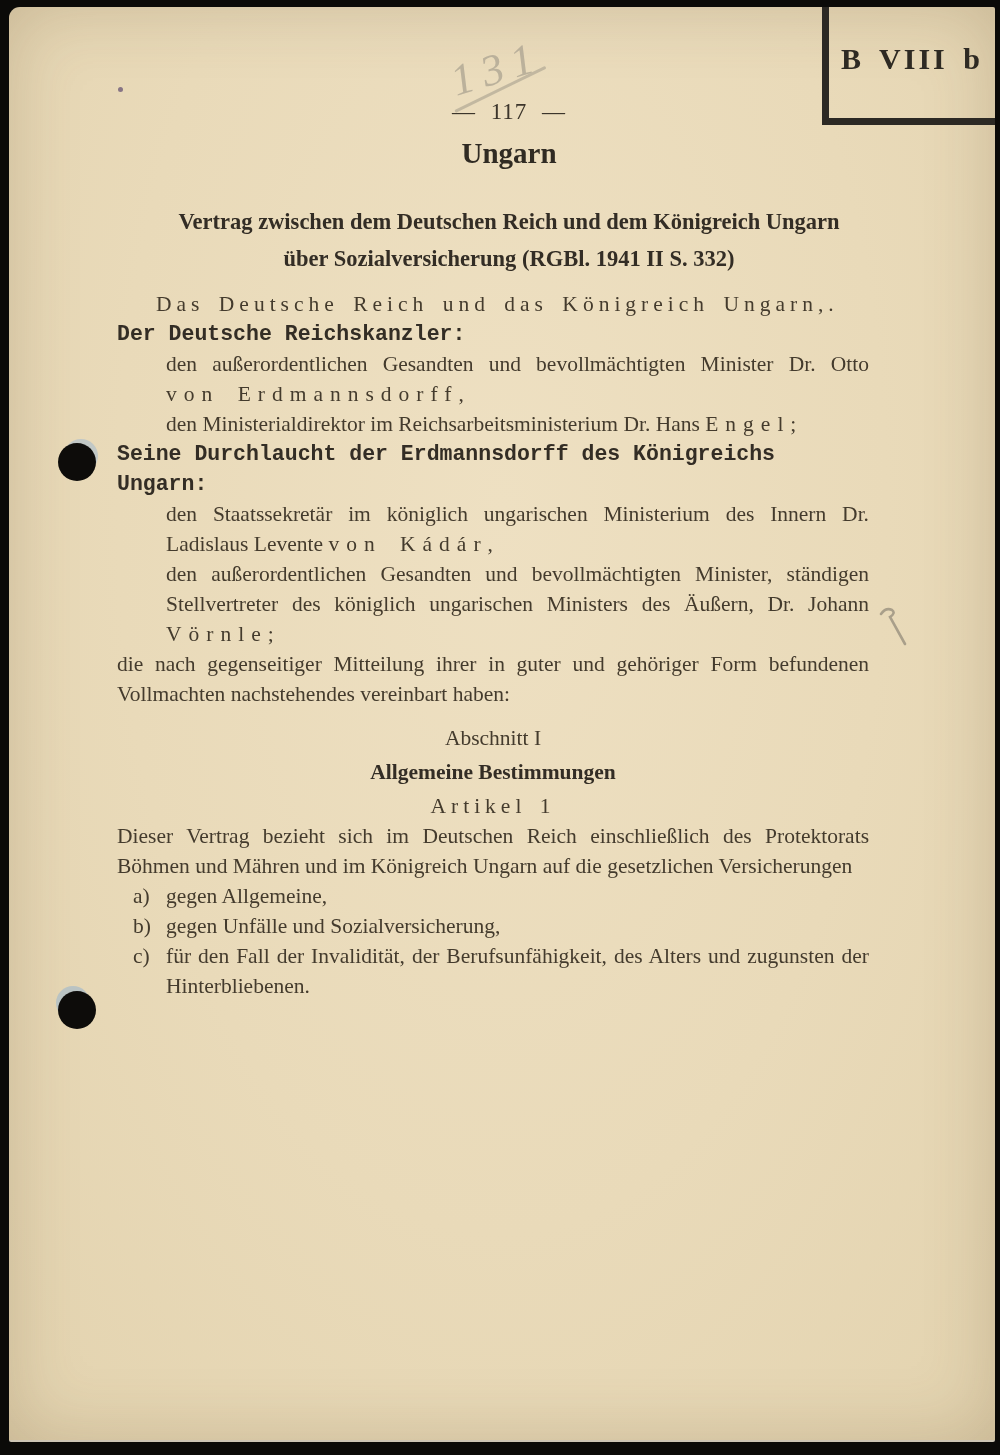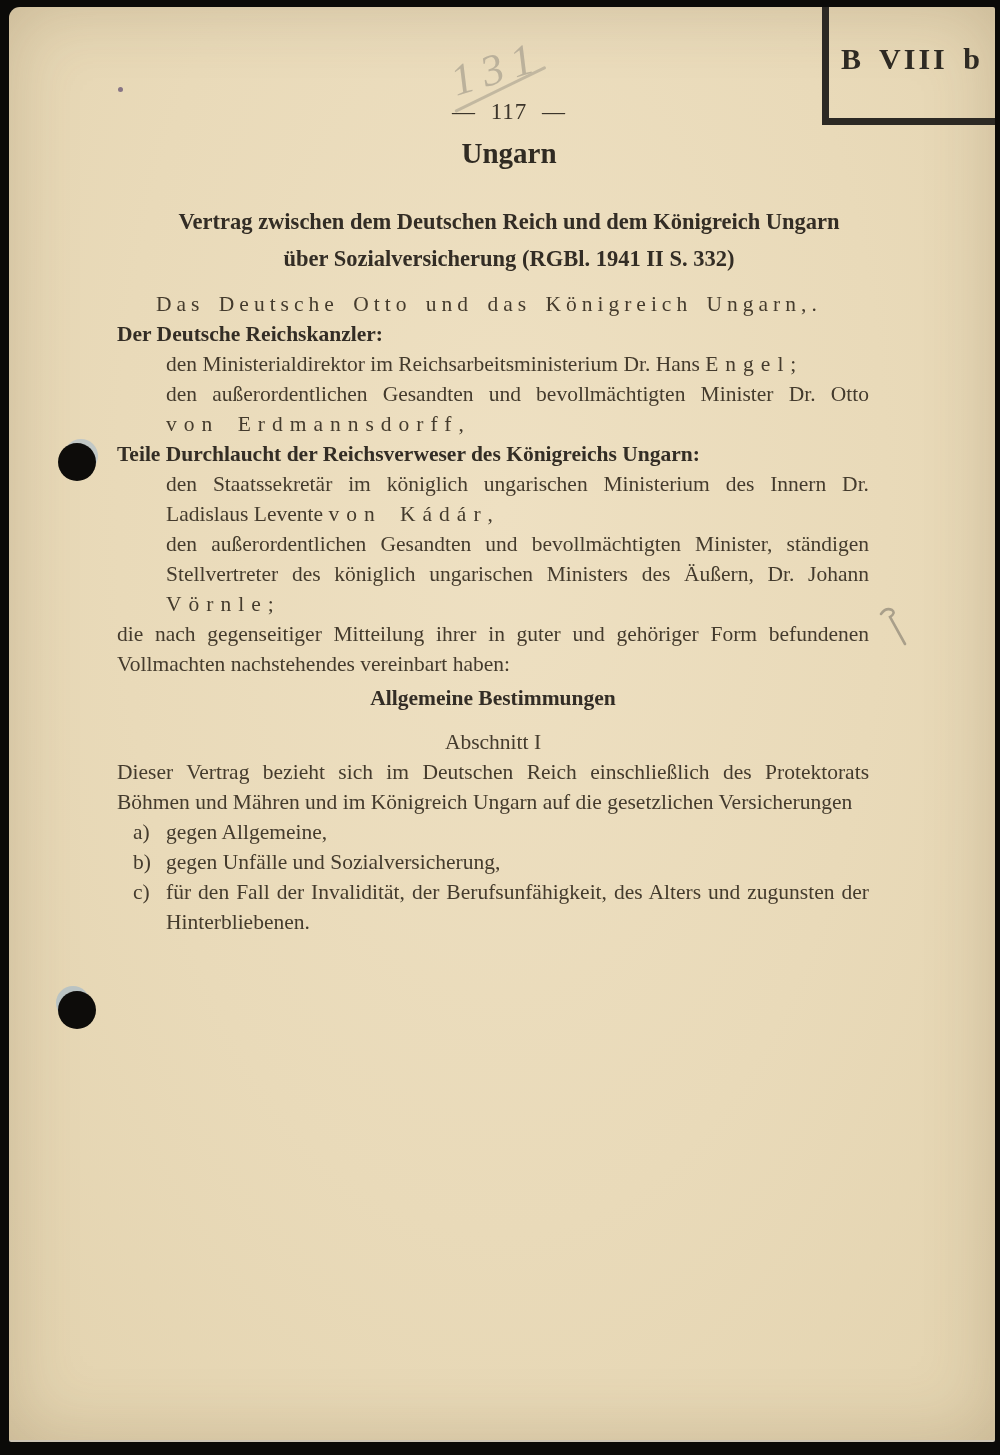--- a/index.html
+++ b/index.html
@@ -69,21 +69,21 @@
   .body-col {
     position: absolute; top: 282px; left: 108px; width: 752px;
     font-size: 21.5px; line-height: 30px; color: #443b2d;
   }
   .body-col p { margin: 0; }
   .opening-line {
     white-space: nowrap; text-indent: 39px;
     letter-spacing: 5px; word-spacing: 4px;
   }
   .just { text-align: justify; }
-  .side-heading { font-weight: bold; color: #332d25; }
+  .side-heading { font-weight: bold; color: #332d25; font-family: Liberation Mono, monospace; }
   .delegate { text-align: justify; margin-left: 49px; }
   .sperr-name { letter-spacing: 7px; word-spacing: 6px; white-space: nowrap; }
   .center { text-align: center; }
   .mt14 { margin-top: 14px; }
   .mt4 { margin-top: 4px; }
   .bold { font-weight: bold; color: #332d25; }
   .sperr-head { letter-spacing: 5px; word-spacing: 3px; }
   
   .law-list { margin-left: 16px; }
   .law-item { display: flex; text-align: justify; }
@@ -106,35 +106,36 @@
 
     <div class="pageno">— 117 —</div>
     <h1 class="country-title">Ungarn</h1>
     <div class="treaty-title">
       <div>Vertrag zwischen dem Deutschen Reich und dem Königreich Ungarn</div>
       <div>über Sozialversicherung (RGBl. 1941 II S. 332)</div>
     </div>
 
     <div class="body-col">
 
-      <p class="opening-line">Das Deutsche Otto und das Königreich Ungarn,.</p>
+      <p class="opening-line">Das Deutsche Reich und das Königreich Ungarn,.</p>
 
       <p class="side-heading">Der Deutsche Reichskanzler:</p>
+      <div class="delegate"><span>den außerordentlichen Gesandten und bevollmächtigten Minister Dr. Otto </span><span class="sperr-name">von Erdmannsdorff</span><span>,</span></div>
       <div class="delegate"><span>den Ministerialdirektor im Reichsarbeitsministerium Dr. Hans </span><span class="sperr-name">Engel</span><span>;</span></div>
-      <div class="delegate"><span>den außerordentlichen Gesandten und bevollmächtigten Minister Dr. Otto </span><span class="sperr-name">von Erdmannsdorff</span><span>,</span></div>
 
-      <p class="side-heading">Teile Durchlaucht der Reichsverweser des Königreichs Ungarn:</p>
+      <p class="side-heading">Seine Durchlaucht der Erdmannsdorff des Königreichs Ungarn:</p>
       <div class="delegate"><span>den Staatssekretär im königlich ungarischen Ministerium des Innern Dr. Ladislaus Levente </span><span class="sperr-name">von Kádár</span><span>,</span></div>
       <div class="delegate"><span>den außerordentlichen Gesandten und bevollmächtigten Minister, ständigen Stellvertreter des königlich ungarischen Ministers des Äußern, Dr. Johann </span><span class="sperr-name">Vörnle</span><span>;</span></div>
 
       <p class="just">die nach gegenseitiger Mitteilung ihrer in guter und gehöriger Form befundenen Vollmachten nachstehendes vereinbart haben:</p>
 
+      <div class="center mt14">Abschnitt I</div>
       <div class="center bold mt4">Allgemeine Bestimmungen</div>
-      <div class="center mt14">Abschnitt I</div>
 
+      <div class="center sperr-head mt4">Artikel 1</div>
       <p class="just">Dieser Vertrag bezieht sich im Deutschen Reich einschließlich des Protektorats Böhmen und Mähren und im Königreich Ungarn auf die gesetzlichen Versicherungen</p>
       <div class="law-list">
         <div class="law-item">
             <span class="marker">a)</span>
             <span class="itext">gegen Allgemeine,</span>
           </div>
         <div class="law-item">
             <span class="marker">b)</span>
             <span class="itext">gegen Unfälle und Sozialversicherung,</span>
           </div>

